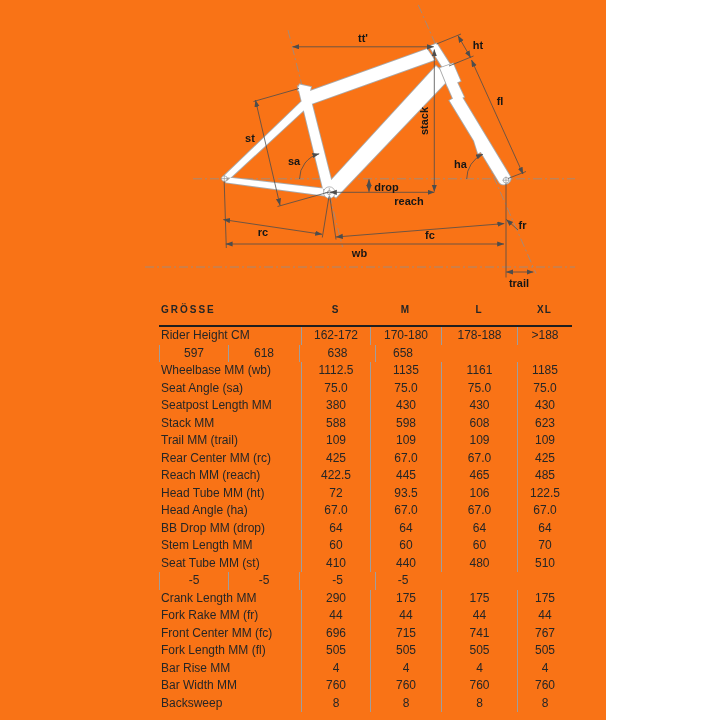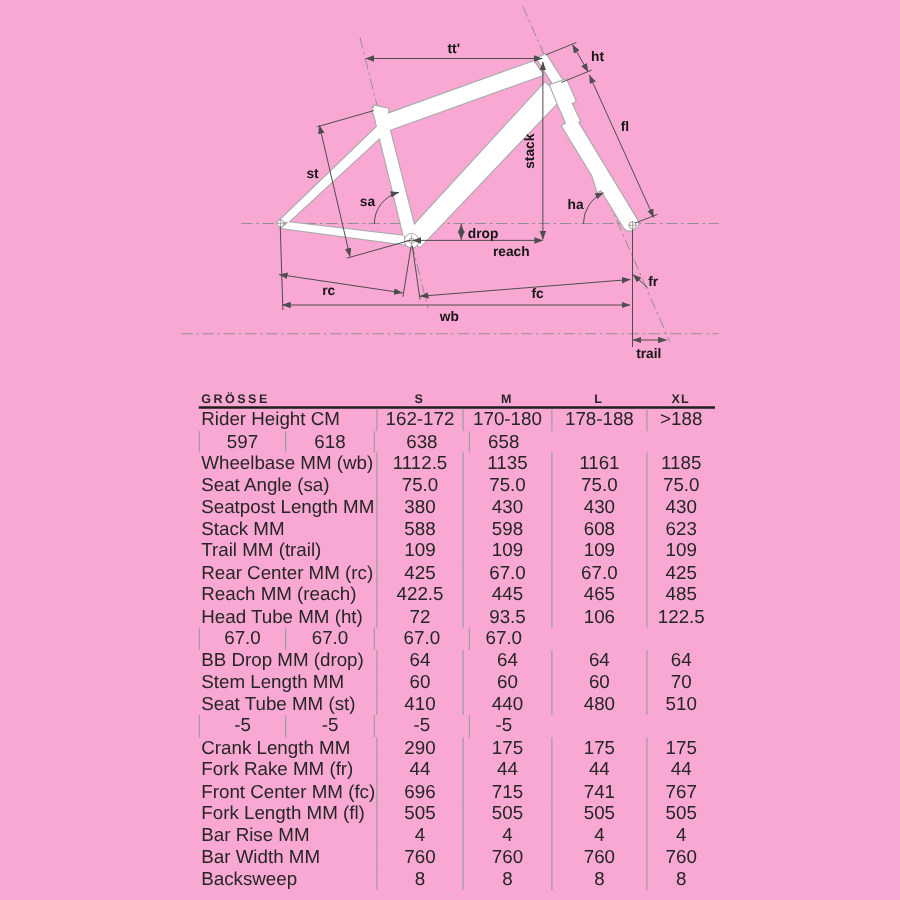--- a/index.html
+++ b/index.html
@@ -1,29 +1,29 @@
 <!DOCTYPE html>
 <html><head>
 <meta charset="utf-8">
 <style>
   html,body{margin:0;padding:0;background:#fff;}
   body{width:720px;height:720px;font-family:"Liberation Sans",sans-serif;}
-  .canvas{position:relative;width:720px;height:720px;background:#f9a8d4;overflow:hidden;}
+  .canvas{position:relative;width:606px;height:720px;background:#f97316;overflow:hidden;}
   .geo{position:absolute;left:0;top:0;}
   .geo-table{position:absolute;left:159px;top:304px;width:413px;color:#262626;}
-  .thead{display:flex;align-items:flex-end;height:23px;border-bottom:2px solid #1f1f1f;
+  .thead{display:flex;align-items:flex-start;height:23px;border-bottom:2px solid #1f1f1f;
          font-weight:bold;font-size:10px;box-sizing:border-box;}
   .c0{width:142px;box-sizing:border-box;padding-left:2px;}
   .c1{width:69px;text-align:center;box-sizing:border-box;}
   .c2{width:71px;text-align:center;box-sizing:border-box;}
   .c3{width:76px;text-align:center;box-sizing:border-box;}
   .c4{width:55px;text-align:center;box-sizing:border-box;}
   .size-label{letter-spacing:2px;}
   .hc{letter-spacing:1px;}
-  .trow{display:flex;height:17.5px;line-height:17.6px;font-size:15px;}
+  .trow{display:flex;height:17.5px;line-height:17.6px;font-size:12px;}
   .rl{white-space:nowrap;overflow:hidden;}
   .rv{border-left:1px solid #9e9e9e;}
 </style>
 </head>
 <body>
 
 <div class="canvas">
 
   <svg class="geo" width="720" height="302" viewBox="0 0 720 302">
     <defs>
@@ -197,20 +197,21 @@
 
   <div class="trow">
     <span class="c0 rl">Head Tube MM (ht)</span>
     <span class="c1 rv">72</span>
     <span class="c2 rv">93.5</span>
     <span class="c3 rv">106</span>
     <span class="c4 rv">122.5</span>
   </div>
 
   <div class="trow">
+    <span class="c0 rl">Head Angle (ha)</span>
     <span class="c1 rv">67.0</span>
     <span class="c2 rv">67.0</span>
     <span class="c3 rv">67.0</span>
     <span class="c4 rv">67.0</span>
   </div>
 
   <div class="trow">
     <span class="c0 rl">BB Drop MM (drop)</span>
     <span class="c1 rv">64</span>
     <span class="c2 rv">64</span>

